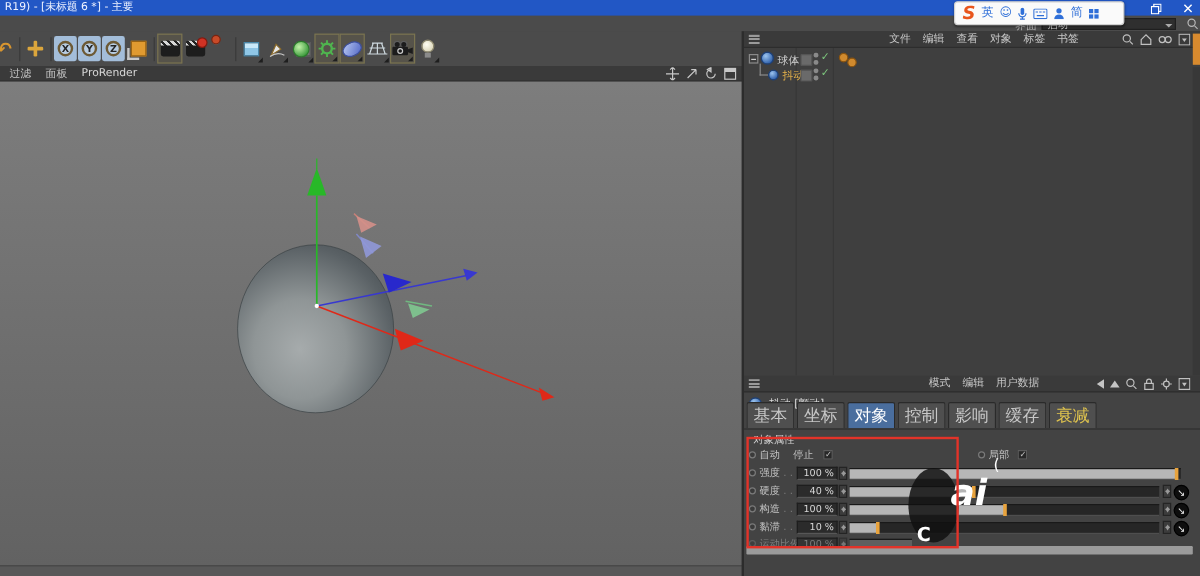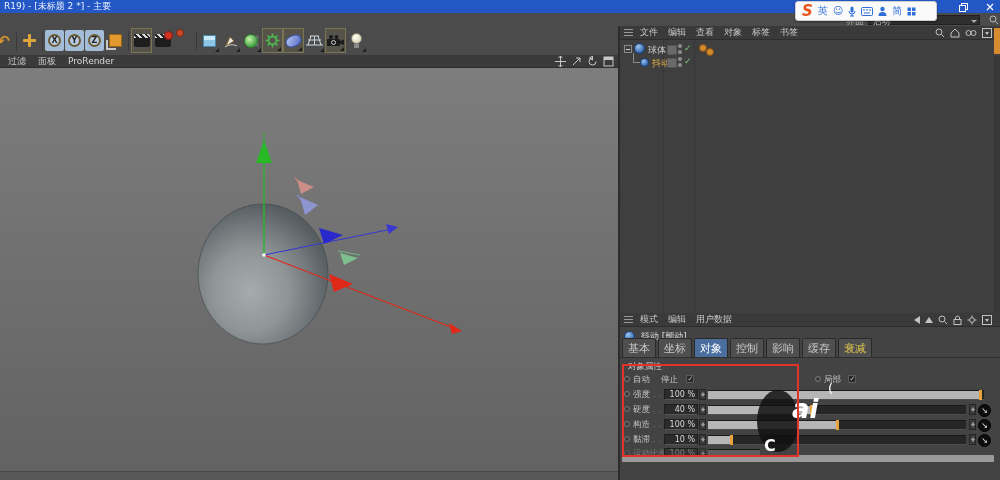--- a/index.html
+++ b/index.html
@@ -75,21 +75,21 @@
   .vpmenmy{left:0;top:55px;width:620px;height:13px;background:#3a3a3a;display:flex;align-items:center;
            gap:12px;padding-left:8px;box-sizing:border-box;border-bottom:1px solid #2d2d2d;}
   .vpicons{position:absolute;right:6px;top:0;height:13px;display:flex;align-items:center;gap:5px;}
   .viewport{left:0;top:68px;width:620px;height:403px;background:linear-gradient(180deg,#7d7d7d,#626262);}
   .vpbottom{left:0;top:471px;width:620px;height:9px;background:#585858;border-top:1px solid #474747;}
 
   
   .panelgap{left:618px;top:26px;width:2px;height:454px;background:#2c2c2c;}
   .ompanel{left:620px;top:26px;width:380px;height:287px;background:#3f3f3f;}
   .pmenubar{position:absolute;left:0;top:0;width:100%;height:14px;background:#3a3a3a;display:flex;
-            align-items:center;gap:10px;padding-left:20px;box-sizing:border-box;border-bottom:1px solid #2d2d2d;}
+            align-items:center;gap:10px;padding-left:20px;box-sizing:border-box;border-bottom:1px solid #2d2d2d;justify-content:center;}
   .gridicon{position:absolute;left:4px;top:3px;width:9px;height:8px;
             background:linear-gradient(#9a9a9a 0 1.5px,transparent 1.5px 3px,#9a9a9a 3px 4.5px,transparent 4.5px 6px,#9a9a9a 6px 7.5px,transparent 7.5px);}
   .pmicons{position:absolute;right:8px;top:1px;display:flex;gap:5px;align-items:center;height:12px;}
   .omtree{position:absolute;left:0;top:14px;width:374px;height:273px;background:#3f3f3f;}
   .colline{position:absolute;top:0;width:1px;height:273px;background:#373737;}
   .objrow{position:absolute;left:0;width:374px;height:13px;}
   .expandbox{position:absolute;left:4px;top:3px;width:8px;height:8px;border:1px solid #8a8a8a;box-sizing:border-box;}
   .expandbox::after{content:"";position:absolute;left:1px;top:2.5px;width:4px;height:1px;background:#cfcfcf;}
   .elbow{position:absolute;left:13px;top:-2px;width:6px;height:9px;border-left:1px solid #8a8a8a;border-bottom:1px solid #8a8a8a;}
   .ball{position:absolute;border-radius:50%;background:radial-gradient(circle at 35% 30%,#9cc4ee,#2a5ca8 80%);border:1px solid #1d4078;box-sizing:border-box;}
@@ -104,21 +104,21 @@
   .tagdot{position:absolute;width:6px;height:6px;border-radius:50%;background:#d08a2e;border:1px solid #8a5410;}
   .omscroll{left:994px;top:56px;width:6px;height:257px;background:#383838;}
   .omtab{left:994px;top:28px;width:6px;height:26px;background:#d88a2e;}
 
   
   .ampanel{left:620px;top:313px;width:380px;height:167px;background:#434343;}
   .amtitle{position:absolute;left:0;top:16px;width:100%;height:14px;display:flex;align-items:center;gap:6px;
            padding-left:4px;box-sizing:border-box;}
   .amtabs{position:absolute;left:2px;top:30px;height:14px;display:flex;gap:2px;align-items:flex-end;}
   .tab{padding:1.5px 5px;background:#4f4f4f;border:1px solid #2a2a2a;border-bottom:none;color:#c8c8c8;
-       font-size:11px;border-radius:2px 2px 0 0;}
+       font-size:14px;border-radius:2px 2px 0 0;}
   .tab.active{background:#4a6e9e;color:#fff;}
   .tab.hl{color:#e0c44e;}
   .ambody{position:absolute;left:0;top:44px;width:380px;height:123px;background:#434343;border-top:1px solid #2f2f2f;}
   .sechdr{position:absolute;left:8px;top:3px;color:#d4d4d4;font-size:8.5px;}
   .prow{position:absolute;left:0;width:332px;height:13px;}
   .rdot{position:absolute;left:4px;top:3px;width:6px;height:6px;border-radius:50%;background:#3a3a3a;border:1px solid #7a7a7a;box-sizing:border-box;}
   .plabel{position:absolute;left:13px;top:1px;color:#c4c4c4;font-size:8.5px;white-space:nowrap;}
   .plabel::after{content:" . . .";color:#7a7a7a;}
   .plabel.nold::after{content:"";}
   .chk{position:absolute;top:2px;width:8px;height:8px;background:#282828;border:1px solid #5c5c5c;box-sizing:border-box;}
@@ -142,32 +142,32 @@
   .dis .vbox{background:#333;}
   .hscroll{position:absolute;left:2px;top:97px;width:372px;height:7px;background:#9b9b9b;border-radius:1px;}
 
   
   .tri-left{width:0;height:0;border-top:4px solid transparent;border-bottom:4px solid transparent;border-right:6px solid #c4c4c4;}
   .tri-up{width:0;height:0;border-left:4px solid transparent;border-right:4px solid transparent;border-bottom:6px solid #c4c4c4;}
 
   
   .redbox{left:622px;top:364px;width:177px;height:93px;border:2px solid #e23329;box-sizing:border-box;z-index:60;}
   .wmcircle{left:757px;top:390px;width:42px;height:62px;border-radius:50%;background:rgba(16,16,16,.85);z-index:50;}
-  .wmai{left:792px;top:394px;color:#fff;font-size:26px;font-weight:bold;z-index:51;font-style:italic;}
+  .wmai{left:792px;top:394px;color:#fff;font-size:30px;font-weight:bold;z-index:51;font-style:italic;}
   .wmc{left:764px;top:436px;color:#fff;font-size:16px;font-weight:bold;z-index:51;}
   .wmp{left:828px;top:381px;color:#fff;font-size:13px;z-index:51;}
   svg{display:block;}
 </style>
 </head>
 <body>
 
 <div id="app">
 
   <div class="abs titlebar">
-    <span>R19) - [未标题 2 *] - 主要</span>
+    <span>R19) - [未标题 6 *] - 主要</span>
   </div>
   <div class="abs winbtn" style="left:955px;">
     <svg width="9" height="9" viewBox="0 0 9 9">
       <rect x="2.5" y="0.5" width="6" height="6" fill="none" stroke="#fff"></rect>
       <rect x="0.5" y="2.5" width="6" height="6" fill="#2257c5" stroke="#fff"></rect>
     </svg>
   </div>
   <div class="abs winbtn" style="left:982px;">
     <svg width="8" height="8" viewBox="0 0 8 8">
       <path d="M1,1 L7,7 M7,1 L1,7" stroke="#fff" stroke-width="1.2"></path>

